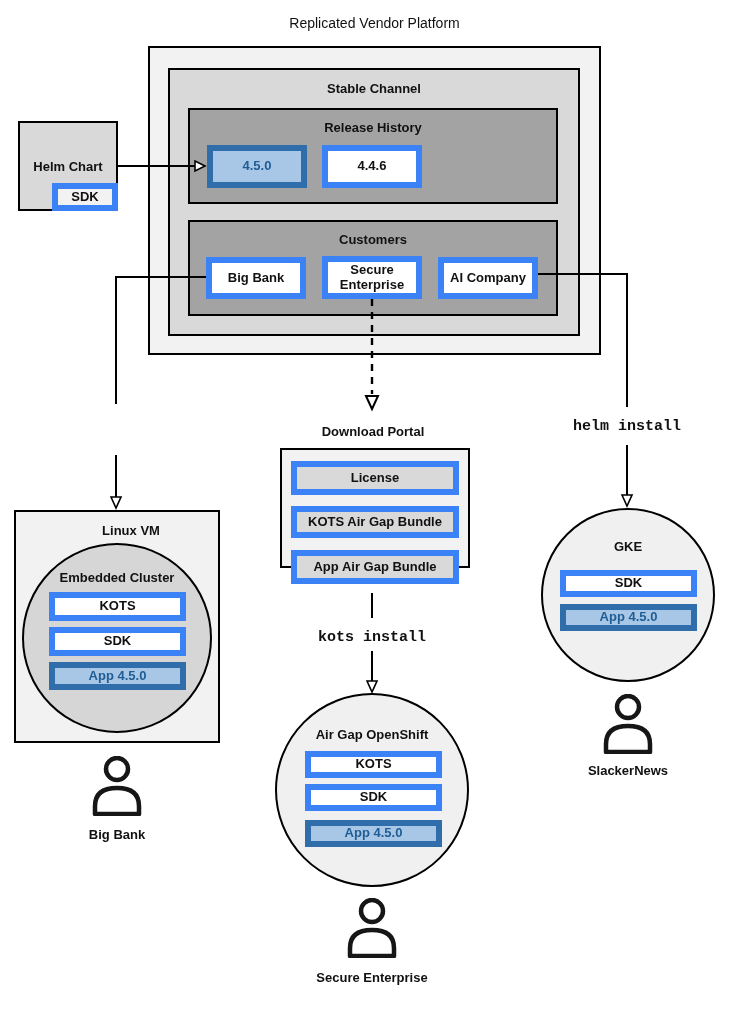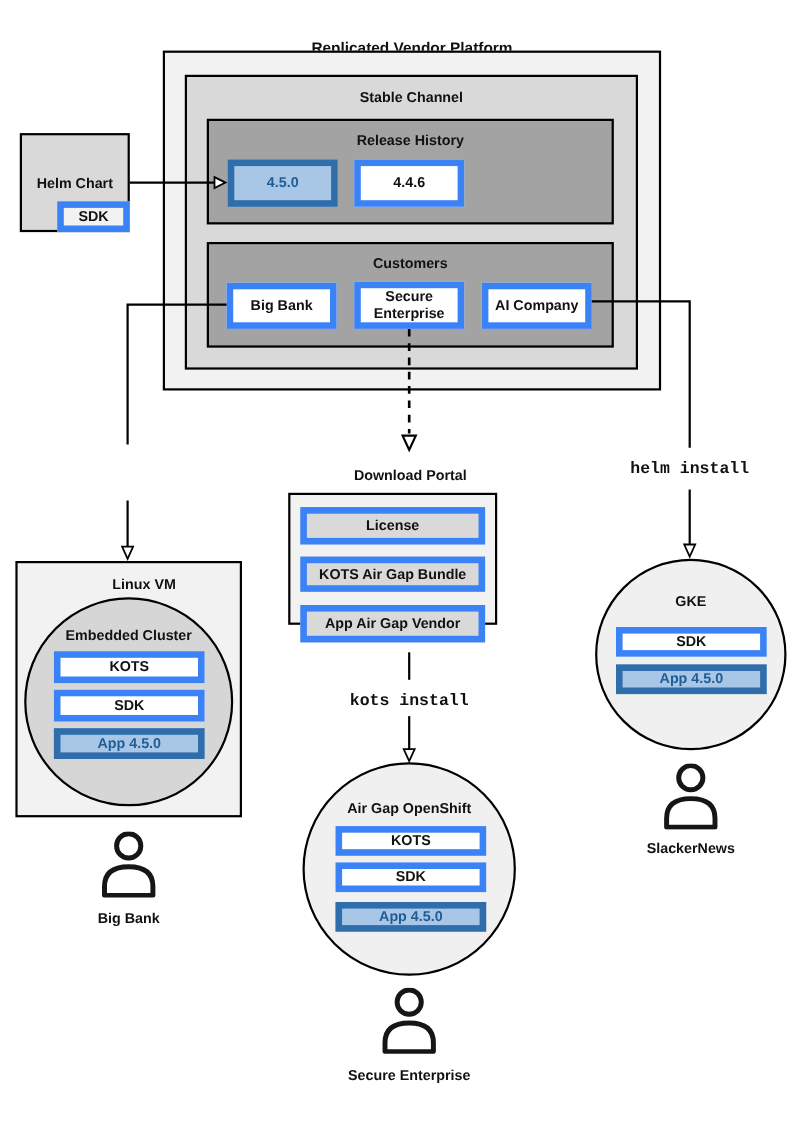--- a/index.html
+++ b/index.html
@@ -3,21 +3,21 @@
 <meta charset="utf-8">
 <style>
   html,body{margin:0;padding:0;background:#fff;}
   .canvas{
     position:relative;width:734px;height:1026px;background:#fff;
     font-family:"Liberation Sans",sans-serif;color:#111;overflow:hidden;
   }
   .abs{position:absolute;box-sizing:border-box;}
   .box{border:2px solid #000;box-sizing:border-box;}
   .ttl{font-weight:bold;font-size:13px;text-align:center;line-height:1.2;}
-  .big-ttl{font-weight:bold;font-size:14px;text-align:center;margin-top:20px;}
+  .big-ttl{font-weight:normal;font-size:14px;text-align:center;}
   .node{
     display:flex;align-items:center;justify-content:center;
     font-weight:bold;font-size:13px;text-align:center;line-height:1.15;
     background:#fff;border:6px solid #3b82f6;box-sizing:border-box;
   }
   .node.blue{background:#a8c7e7;border-color:#2f6eab;color:#1f5d94;}
   .surface-light{background:#f2f2f2;}
   .surface-medium{background:#d9d9d9;}
   .surface-dark{background:#a3a3a3;}
   .circle{border:2px solid #000;border-radius:50%;box-sizing:border-box;}
@@ -53,24 +53,24 @@
 
   <div class="abs box surface-medium" style="left:18px;top:121px;width:100px;height:90px;">
     <div class="ttl" style="padding-top:36px;">Helm Chart</div>
     <div class="node surface-light abs" style="left:32px;top:60px;width:66px;height:28px;background:#f2f2f2;">SDK</div>
   </div>
 
   <div class="abs mono" style="left:547px;top:418px;width:160px;">helm install</div>
   <div class="abs mono" style="left:292px;top:629px;width:160px;">kots install</div>
 
   <div class="abs ttl" style="left:278px;top:424px;width:190px;">Download Portal</div>
-  <div class="abs box surface-light" style="left:262px;top:448px;width:190px;height:120px;">
+  <div class="abs box surface-light" style="left:280px;top:448px;width:190px;height:120px;">
     <div class="node surface-medium abs" style="left:9px;top:11px;width:168px;height:34px;background:#d9d9d9;">License</div>
     <div class="node surface-medium abs" style="left:9px;top:56px;width:168px;height:32px;background:#d9d9d9;">KOTS Air Gap Bundle</div>
-    <div class="node surface-medium abs" style="left:9px;top:100px;width:168px;height:34px;background:#d9d9d9;">App Air Gap Vendor</div>
+    <div class="node surface-medium abs" style="left:9px;top:100px;width:168px;height:34px;background:#d9d9d9;">App Air Gap Bundle</div>
   </div>
 
   <div class="abs box surface-light" style="left:14px;top:510px;width:206px;height:233px;">
     <div class="ttl" style="padding-top:11px;margin-left:28px;">Linux VM</div>
   </div>
   <div class="abs circle" style="left:22px;top:543px;width:190px;height:190px;background:#d6d6d6;">
     <div class="ttl" style="padding-top:25px;">Embedded Cluster</div>
     <div class="node abs" style="left:25px;top:47px;width:137px;height:29px;">KOTS</div>
     <div class="node abs" style="left:25px;top:82px;width:137px;height:29px;">SDK</div>
     <div class="node blue abs" style="left:25px;top:117px;width:137px;height:28px;">App 4.5.0</div>

